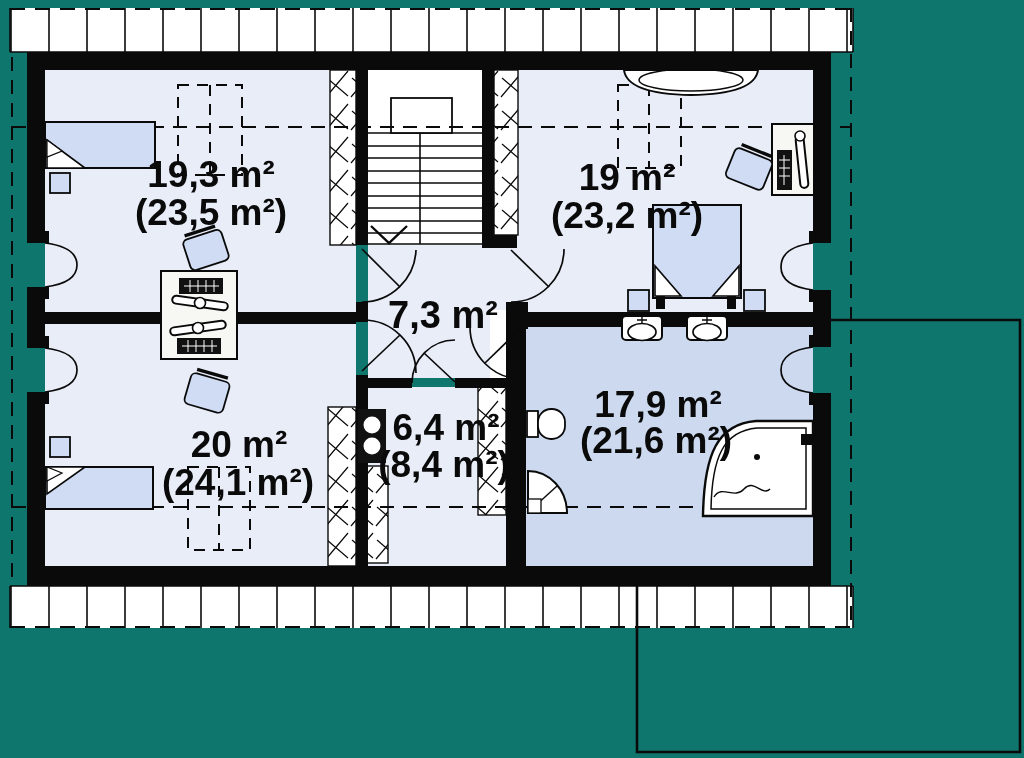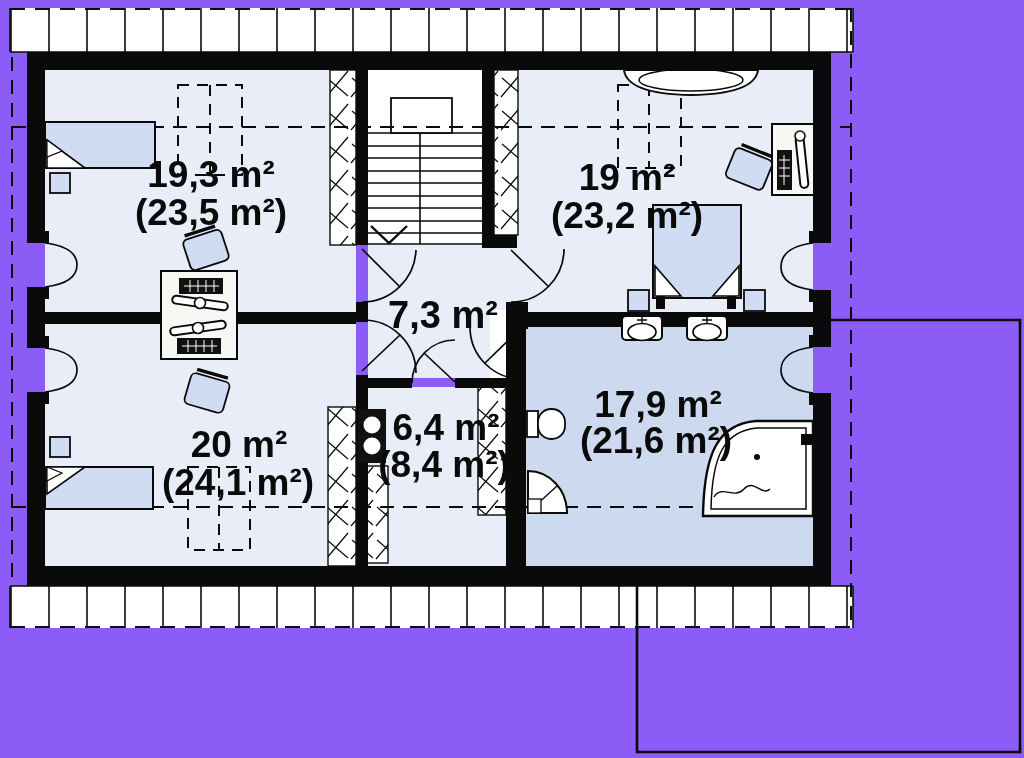--- a/index.html
+++ b/index.html
@@ -1,16 +1,16 @@
 <!DOCTYPE html>
 <html><head>
 <meta charset="utf-8">
 <style>
   html,body{margin:0;padding:0;background:#ffffff;}
-  .stage{position:relative;width:1024px;height:758px;background:#8b5cf6;overflow:hidden;
+  .stage{position:relative;width:1024px;height:758px;background:#0f766e;overflow:hidden;
          font-family:"Liberation Sans", sans-serif;}
   svg{position:absolute;left:0;top:0;}
   .area-label{font-family:"Liberation Sans", sans-serif;font-weight:bold;font-size:37px;fill:#0a0a0a;}
   .lbl-hall{font-size:38px;}
 </style>
 </head>
 <body>
 
 <div class="stage">
 <svg width="1024" height="758" viewBox="0 0 1024 758">

